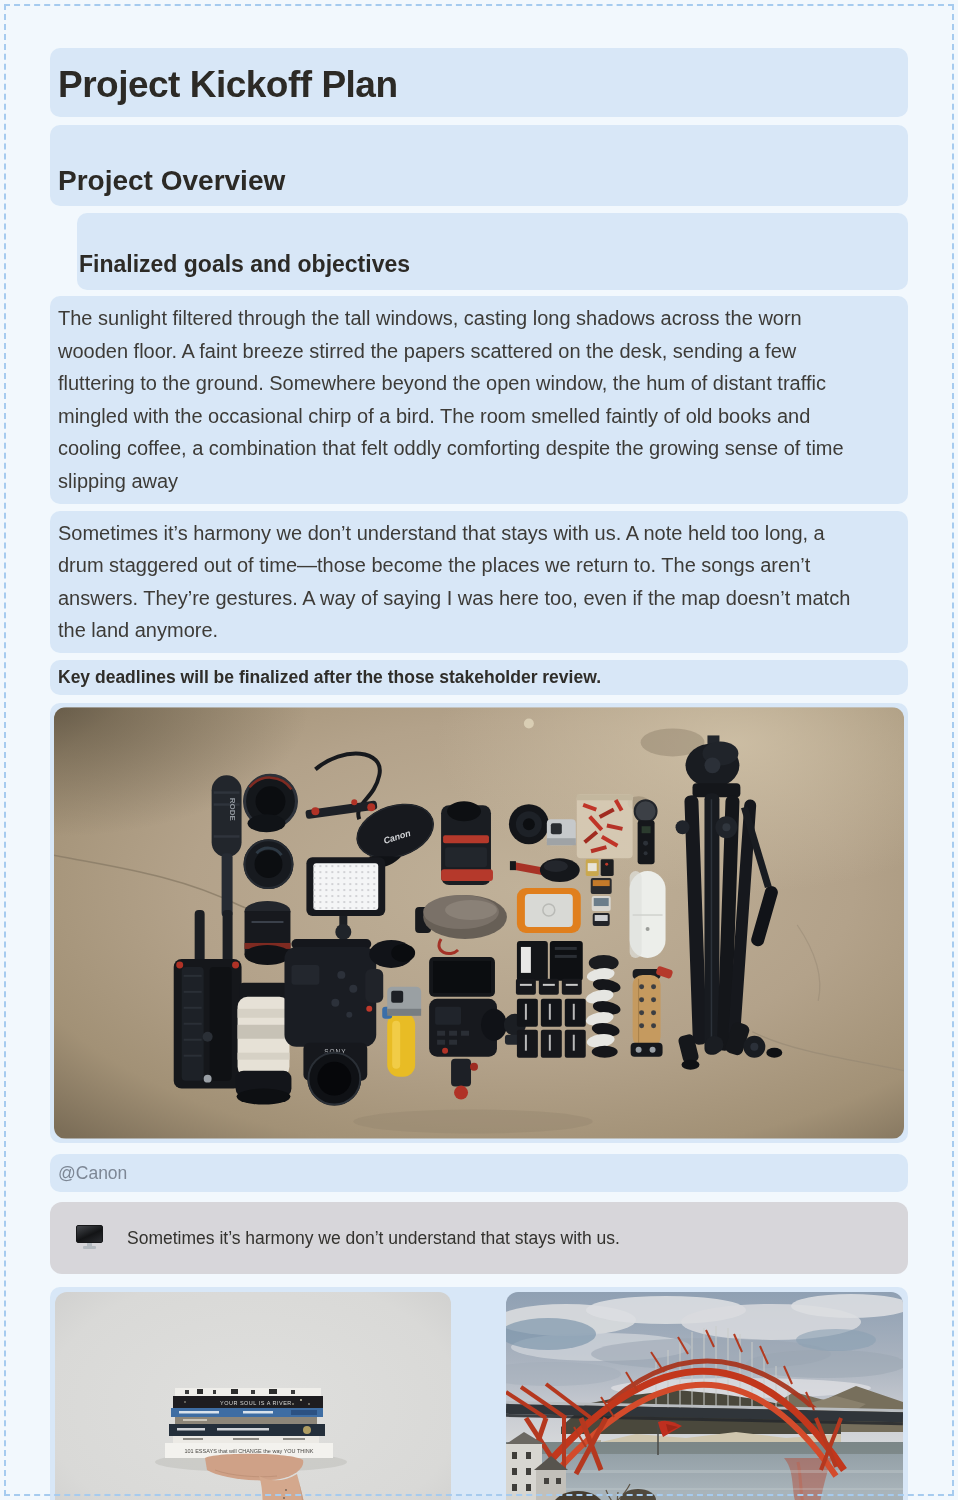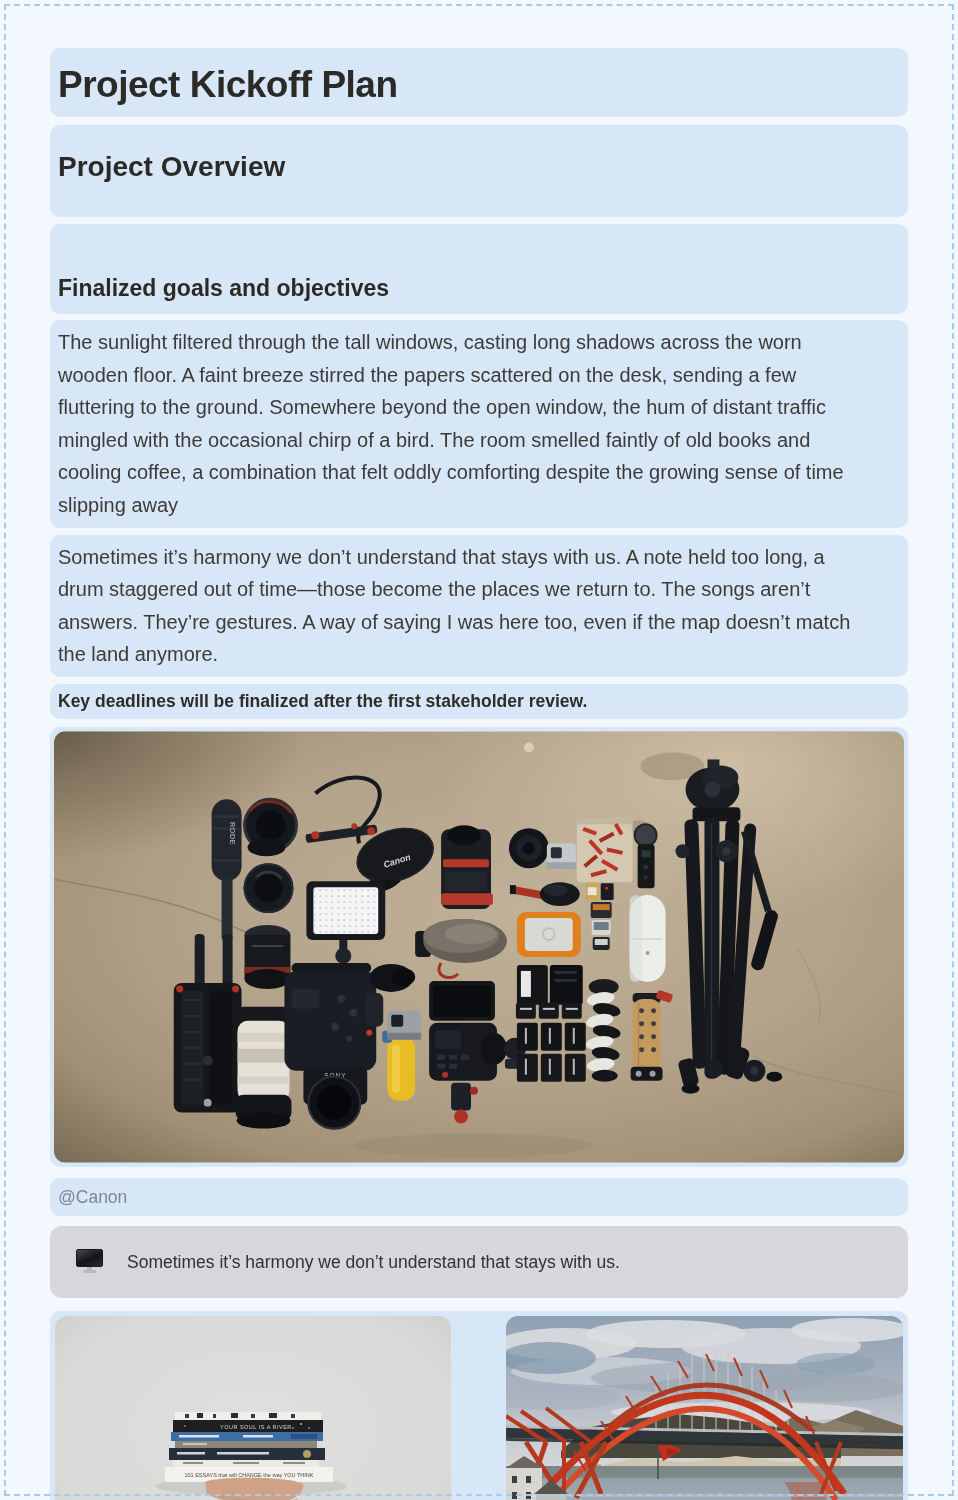--- a/index.html
+++ b/index.html
@@ -3,23 +3,23 @@
 <meta charset="utf-8">
 <style>
   html,body{margin:0;padding:0;}
   body{width:958px;height:1500px;position:relative;background:#f2f8fd;
        font-family:"Liberation Sans",sans-serif;overflow:hidden;}
   .page-border{position:absolute;inset:4px;border:2px dashed #a6cbef;pointer-events:none;z-index:50;}
   .content{position:absolute;left:50px;top:48px;width:858px;}
   .block{background:#d8e7f7;border-radius:10px;box-sizing:border-box;}
   .title-block{height:69px;margin-bottom:8px;display:flex;align-items:center;padding:4px 8px 0;}
   .title-block h1{font-size:37px;margin:0;color:#2c2a26;letter-spacing:-.5px;font-weight:700;}
-  .h2-block{height:92px;margin-bottom:7px;display:flex;align-items:center;padding:0 8px 9px;}
+  .h2-block{height:81px;margin-bottom:7px;display:flex;align-items:flex-end;padding:0 8px 9px;}
   .h2-block h2{font-size:28px;margin:0;color:#2c2a26;font-weight:700;}
-  .h3-block{height:90px;margin-bottom:6px;display:flex;align-items:flex-end;padding:0 8px 12px;}
+  .h3-block{height:77px;margin-bottom:6px;display:flex;align-items:flex-end;padding:0 2px 12px;margin-left:27px;}
   .h3-block h3{font-size:23px;margin:0;color:#2c2a26;font-weight:700;}
   .para{padding:6px 44px 6px 8px;font-size:20px;line-height:1.63;color:#3d3b37;margin-bottom:7px;}
   .bold-note{padding:6px 8px;font-size:17.5px;line-height:1.3;font-weight:700;color:#2f2d29;margin-bottom:8px;}
   .media-card{padding:4px;margin-bottom:11px;}
   .media-card svg{display:block;border-radius:12px;}
   .mention-block{padding:8px;font-size:17.5px;line-height:1.3;color:#7d8795;margin-bottom:10px;}
   .callout{background:#d7d6da;border-radius:12px;height:72px;display:flex;align-items:center;
            padding:0 16px 0 26px;margin-bottom:13px;}
   .callout-text{font-size:17.5px;color:#33322e;margin-left:24px;}
   .monitor-icon{width:27px;height:26px;flex:0 0 auto;}
@@ -46,21 +46,21 @@
   </div>
 
   <div class="block h3-block">
     <h3>Finalized goals and objectives</h3>
   </div>
 
   <div class="block para">The sunlight filtered through the tall windows, casting long shadows across the worn wooden floor. A faint breeze stirred the papers scattered on the desk, sending a few fluttering to the ground. Somewhere beyond the open window, the hum of distant traffic mingled with the occasional chirp of a bird. The room smelled faintly of old books and cooling coffee, a combination that felt oddly comforting despite the growing sense of time slipping away</div>
 
   <div class="block para">Sometimes it’s harmony we don’t understand that stays with us. A note held too long, a drum staggered out of time—those become the places we return to. The songs aren’t answers. They’re gestures. A way of saying I was here too, even if the map doesn’t match the land anymore.</div>
 
-  <div class="block bold-note">Key deadlines will be finalized after the first stakeholder review.</div>
+  <div class="block bold-note">Key deadlines will be finalized after the those stakeholder review.</div>
 
   <div class="block media-card">
     <svg width="850" height="432" viewBox="0 0 852 432" role="img" aria-label="camera-gear-flatlay-photo">
       <defs>
         <radialGradient id="gbg" cx="55%" cy="42%" r="78%">
           <stop offset="0%" stop-color="#c0b199"></stop>
             <stop offset="50%" stop-color="#b3a28a"></stop>
           <stop offset="80%" stop-color="#a29176"></stop>
             <stop offset="100%" stop-color="#7c6e58"></stop>
         </radialGradient>

